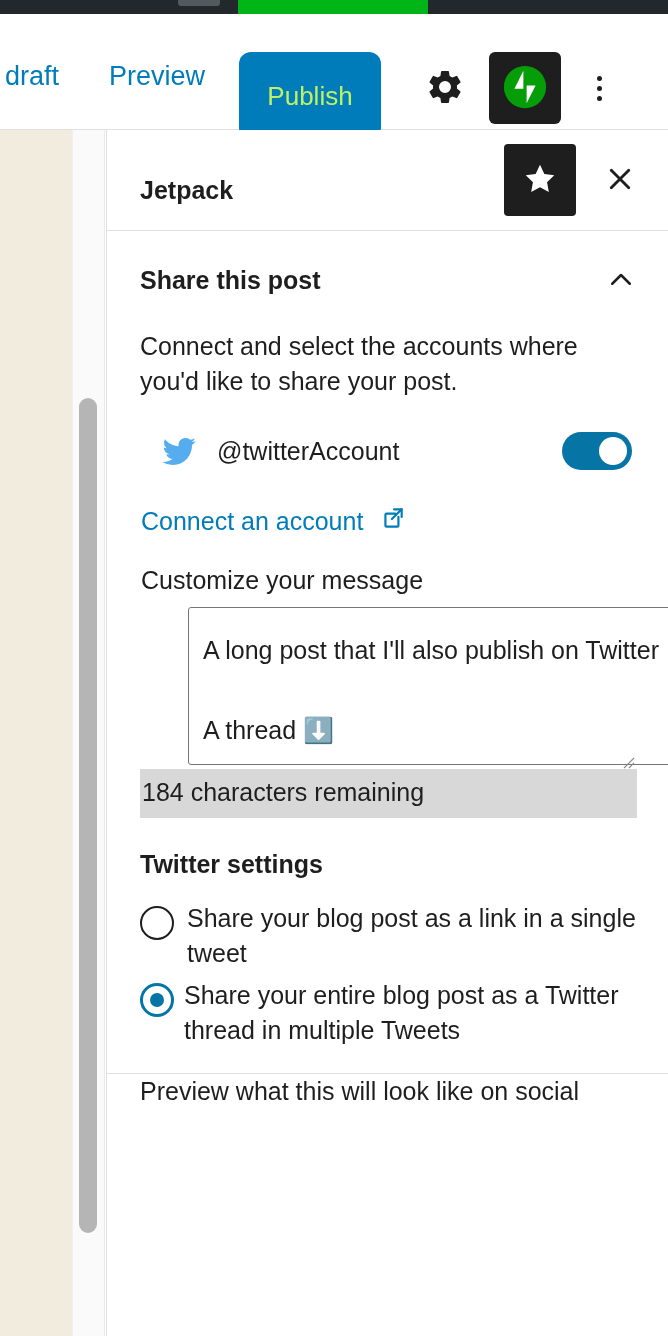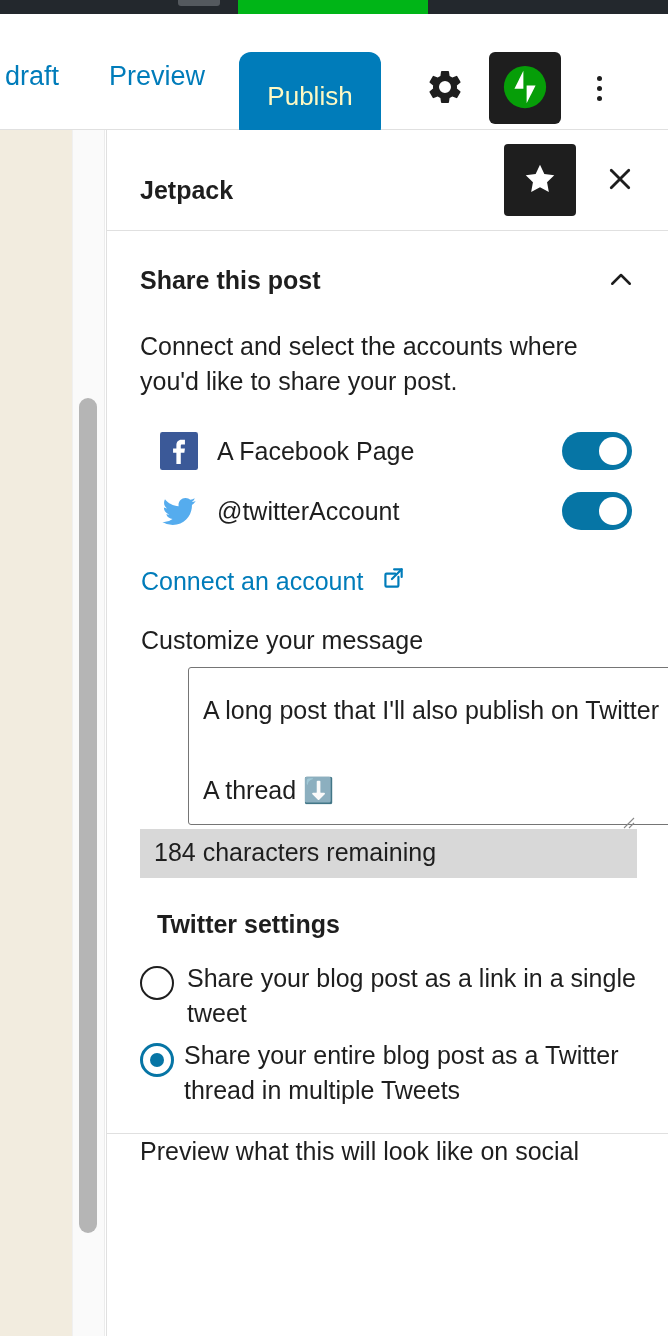--- a/index.html
+++ b/index.html
@@ -41,21 +41,21 @@
     background: none; border: none;
     font-family: "Liberation Sans", sans-serif;
     cursor: pointer; white-space: nowrap;
   }
   .hdr-draft { position: absolute; left: 5px; top: 47px; }
   .hdr-preview { position: absolute; left: 109px; top: 47px; }
 
   .publish-btn {
     position: absolute; left: 239px; top: 38px;
     width: 142px; height: 88px;
-    background: #007cba; color: #fef9c3;
+    background: #007cba; color: #bef264;
     border: none; border-radius: 12px;
     font-size: 26px;
     font-family: "Liberation Sans", sans-serif;
     cursor: pointer;
   }
 
   .gear-btn {
     position: absolute; left: 419px; top: 48px;
     width: 52px; height: 52px;
     background: none; border: none; cursor: pointer;
@@ -189,26 +189,26 @@
   }
   .resize-grip {
     position: absolute; right: 2px; bottom: 0px;
     width: 16px; height: 16px; pointer-events: none;
   }
 
   .char-count {
     width: 497px;
     background: #d8d8d8;
     font-size: 25px; color: #1e1e1e;
-    padding: 9px 0 11px 14px;
+    padding: 9px 0 11px 2px;
   }
 
   .sub-title {
     font-size: 25px; font-weight: bold; color: #1e1e1e;
-    margin: 32px 0 0 17px;
+    margin: 32px 0 0 0;
   }
 
   .radio-row {
     display: flex; align-items: flex-start;
     margin-top: 22px; cursor: pointer;
   }
   .radio {
     width: 34px; height: 34px; border-radius: 50%;
     border: 2px solid #1e1e1e; flex-shrink: 0;
     margin-top: 5px; background: #fff;
@@ -305,32 +305,20 @@
       <span>
         <svg class="chevron" viewBox="0 0 24 24" stroke="#1e1e1e" stroke-width="2" fill="none" stroke-linecap="round" stroke-linejoin="round">
           <polyline points="5,15 12,8 19,15"></polyline>
         </svg>
       </span>
     </div>
 
     <div class="section-desc">Connect and select the accounts where you'd like to share your post.</div>
 
     
-    <div class="account-row">
-      <span class="account-icon">
-        <svg width="38" height="38" viewBox="0 0 32 32">
-          <rect width="32" height="32" rx="2" fill="#3b5998"></rect>
-          <path d="M21 10.5h-2.6c-.5 0-.9.4-.9 1v2.3H21l-.5 3.6h-3v9.6h-3.7v-9.6H11v-3.6h2.8v-2.9c0-2.4 1.6-4.4 4.2-4.4H21z" fill="#ffffff"></path>
-        </svg>
-      </span>
-      <span class="account-name">A Facebook Page</span>
-      <button class="toggle">
-        <span class="knob"></span>
-      </button>
-    </div>
 
     
     <div class="account-row">
       <span class="account-icon">
         <svg width="38" height="38" viewBox="0 0 32 32">
           <path d="M30 7.5c-1 .5-2.1.8-3.3.9 1.2-.7 2.1-1.8 2.5-3.2-1.1.7-2.3 1.2-3.6 1.4A5.7 5.7 0 0021.3 5c-3.1 0-5.7 2.6-5.7 5.7 0 .5 0 .9.1 1.3C11 11.8 6.9 9.6 4.2 6.2a5.7 5.7 0 00-.8 2.9c0 2 1 3.7 2.5 4.7-.9 0-1.8-.3-2.6-.7 0 2.8 2 5.1 4.6 5.6-.5.1-1 .2-1.5.2-.4 0-.7 0-1.1-.1.7 2.3 2.8 3.9 5.3 4A11.4 11.4 0 012 25.2a16.1 16.1 0 008.7 2.6c10.5 0 16.2-8.7 16.2-16.2v-.7c1.1-.8 2.1-1.8 2.9-3z" fill="#55acee"></path>
         </svg>
       </span>
       <span class="account-name">@twitterAccount</span>
       <button class="toggle">

